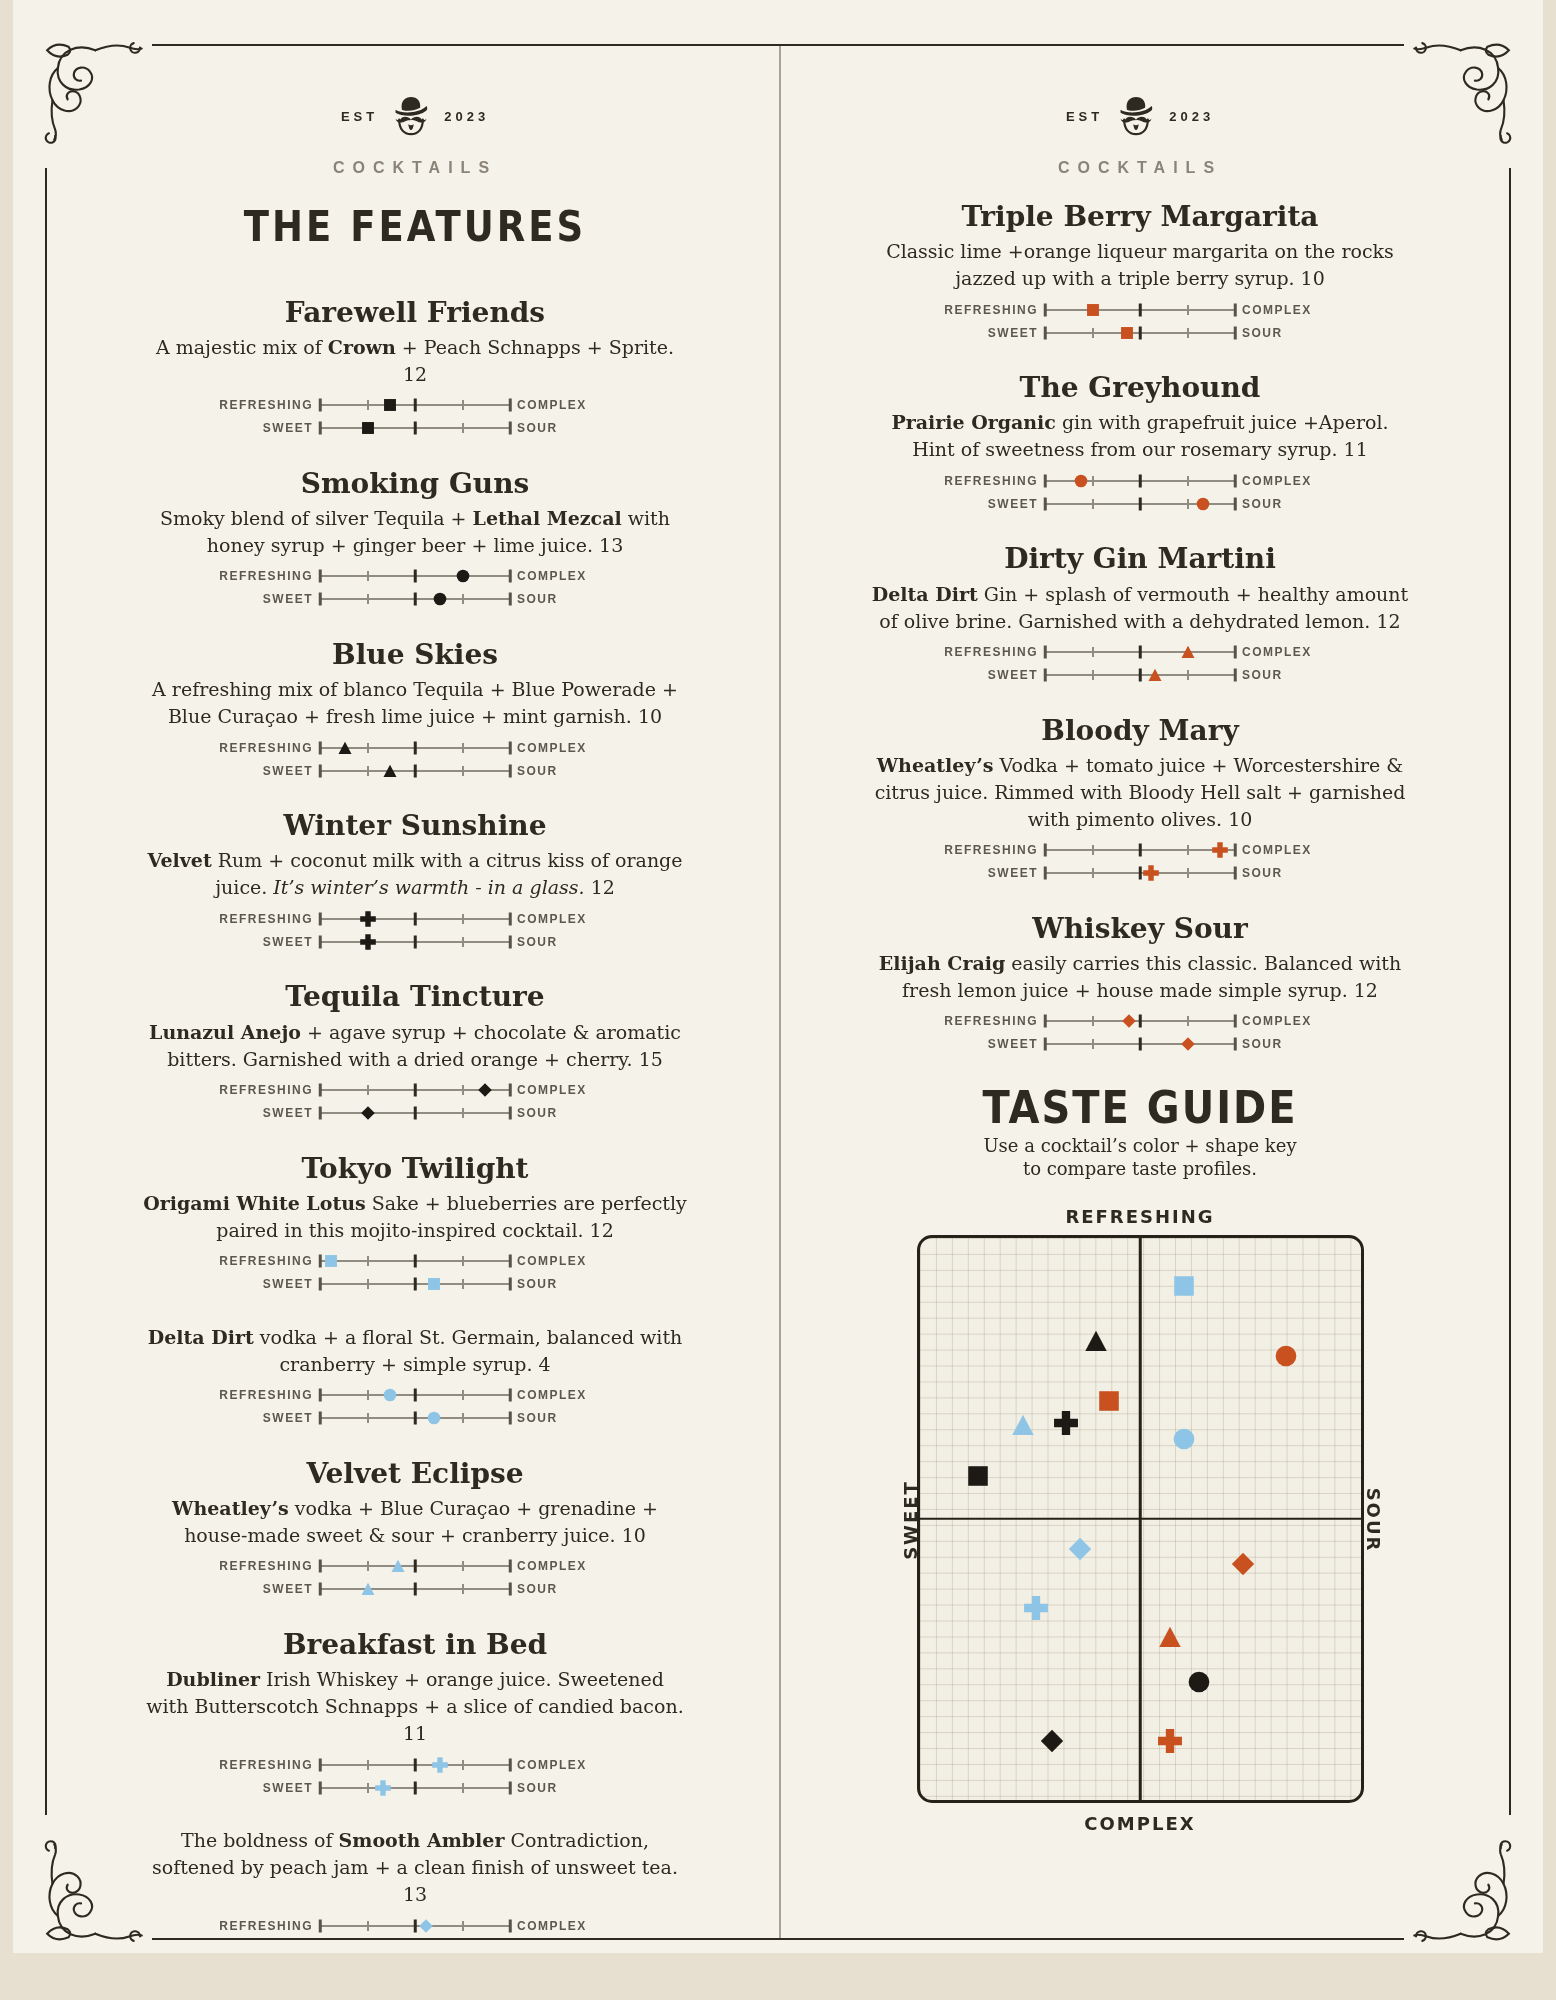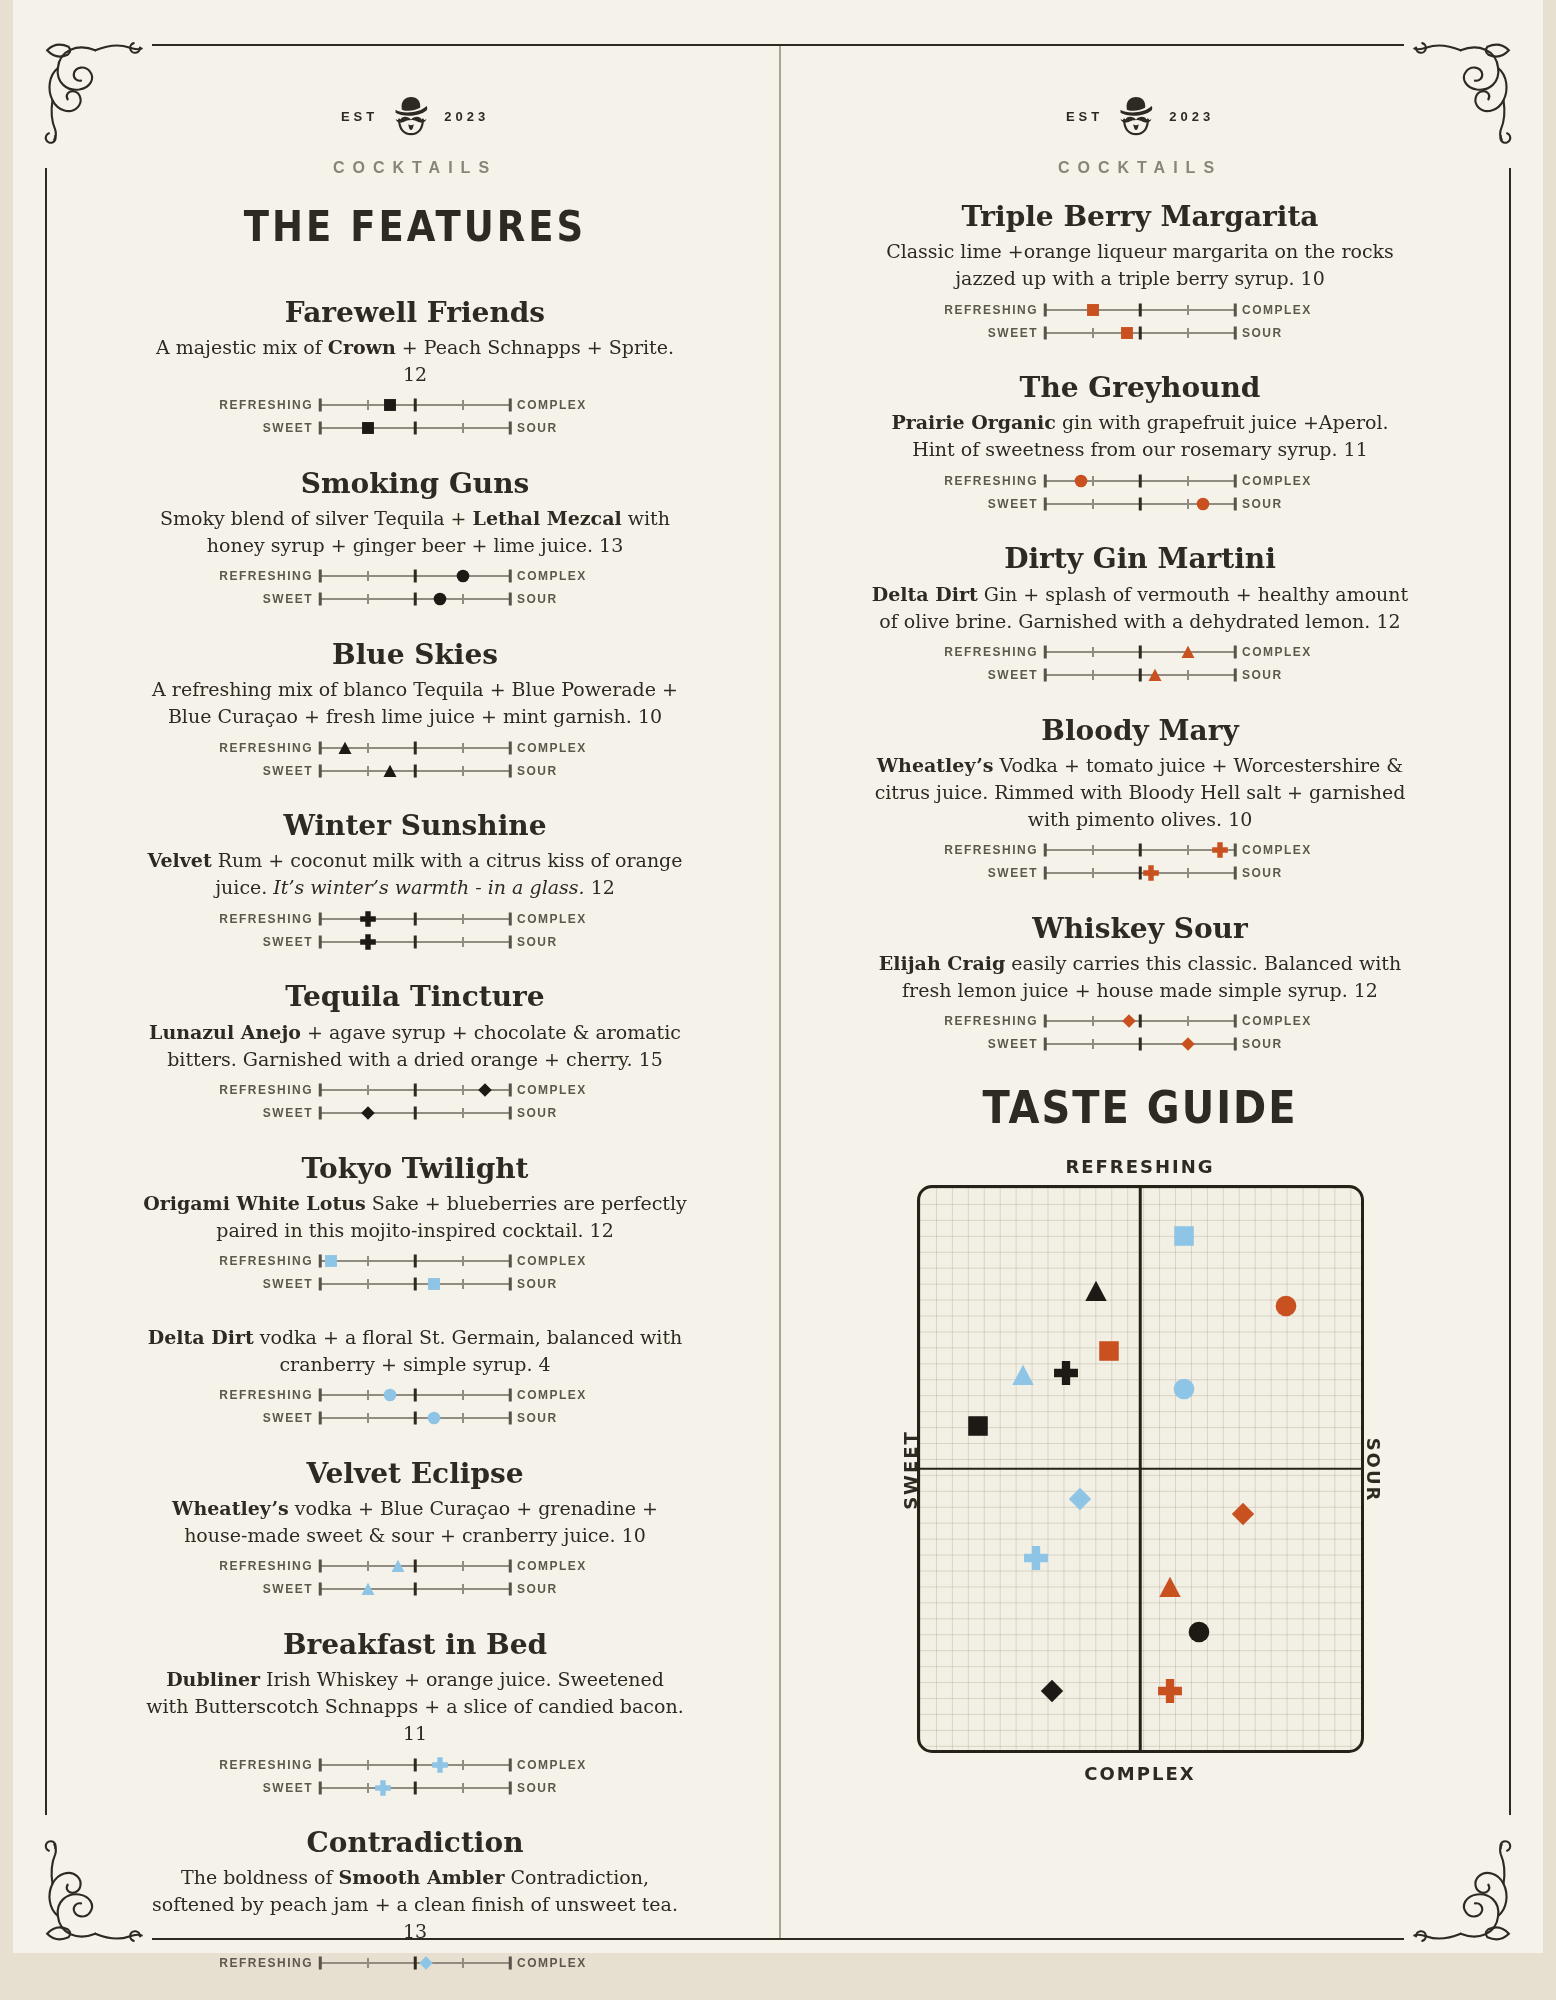--- a/index.html
+++ b/index.html
@@ -450,21 +450,20 @@
                 <span class="marker" style="left:33%"><svg width="17" height="17" viewBox="0 0 20 20" fill="#8ec5e6">
                     <path d="M6.8 0.8 h6.4 v6 h6 v6.4 h-6 v6 h-6.4 v-6 h-6 v-6.4 h6 z"></path>
                   </svg></span>
               </span>
         <span class="scale-label l">SOUR</span>
       </div>
     </div>
   </section>
 
   <section class="cocktail">
-    <h3 class="c-name">Contradiction</h3>
     <p class="c-desc"><span>The boldness of </span><strong>Smooth Ambler</strong><span> Contradiction, softened by peach jam + a clean finish of unsweet tea. 13</span></p>
     <div>
       <div class="scale-row">
         <span class="scale-label r">REFRESHING</span>
         <span class="track">
                 <span class="line"></span>
                 <span class="cap" style="left:0%"></span>
                 <span class="cap" style="left:100%"></span>
                 <span class="tick" style="left:25%"></span>
                 <span class="tick mid" style="left:50%"></span>
@@ -672,20 +671,22 @@
                   </svg></span>
               </span>
         <span class="scale-label l">SOUR</span>
       </div>
     </div>
   </section>
 </div>
 
     <div class="taste-guide">
       <h2 class="tg-title">TASTE GUIDE</h2>
+      <p class="tg-sub"><span>Use a cocktail’s color + shape key</span><br>
+        <span>to compare taste profiles.</span></p>
       <div class="chart-area">
         <div class="axis-top axis-label">REFRESHING</div>
         <div class="chart" id="taste-chart">
           <div class="vline"></div>
           <div class="hline"></div>
         <span class="pt" style="left: 60%; top: 8.5%;"><svg width="23" height="23" viewBox="0 0 20 20" fill="#8ec5e6">
                 <rect x="1.5" y="1.5" width="17" height="17"></rect>
               </svg></span>
             <span class="pt" style="left: 40%; top: 18.3%;"><svg width="23" height="23" viewBox="0 0 20 20" fill="#1d1a15">
                 <polygon points="10,1 19.3,18.6 0.7,18.6"></polygon>

